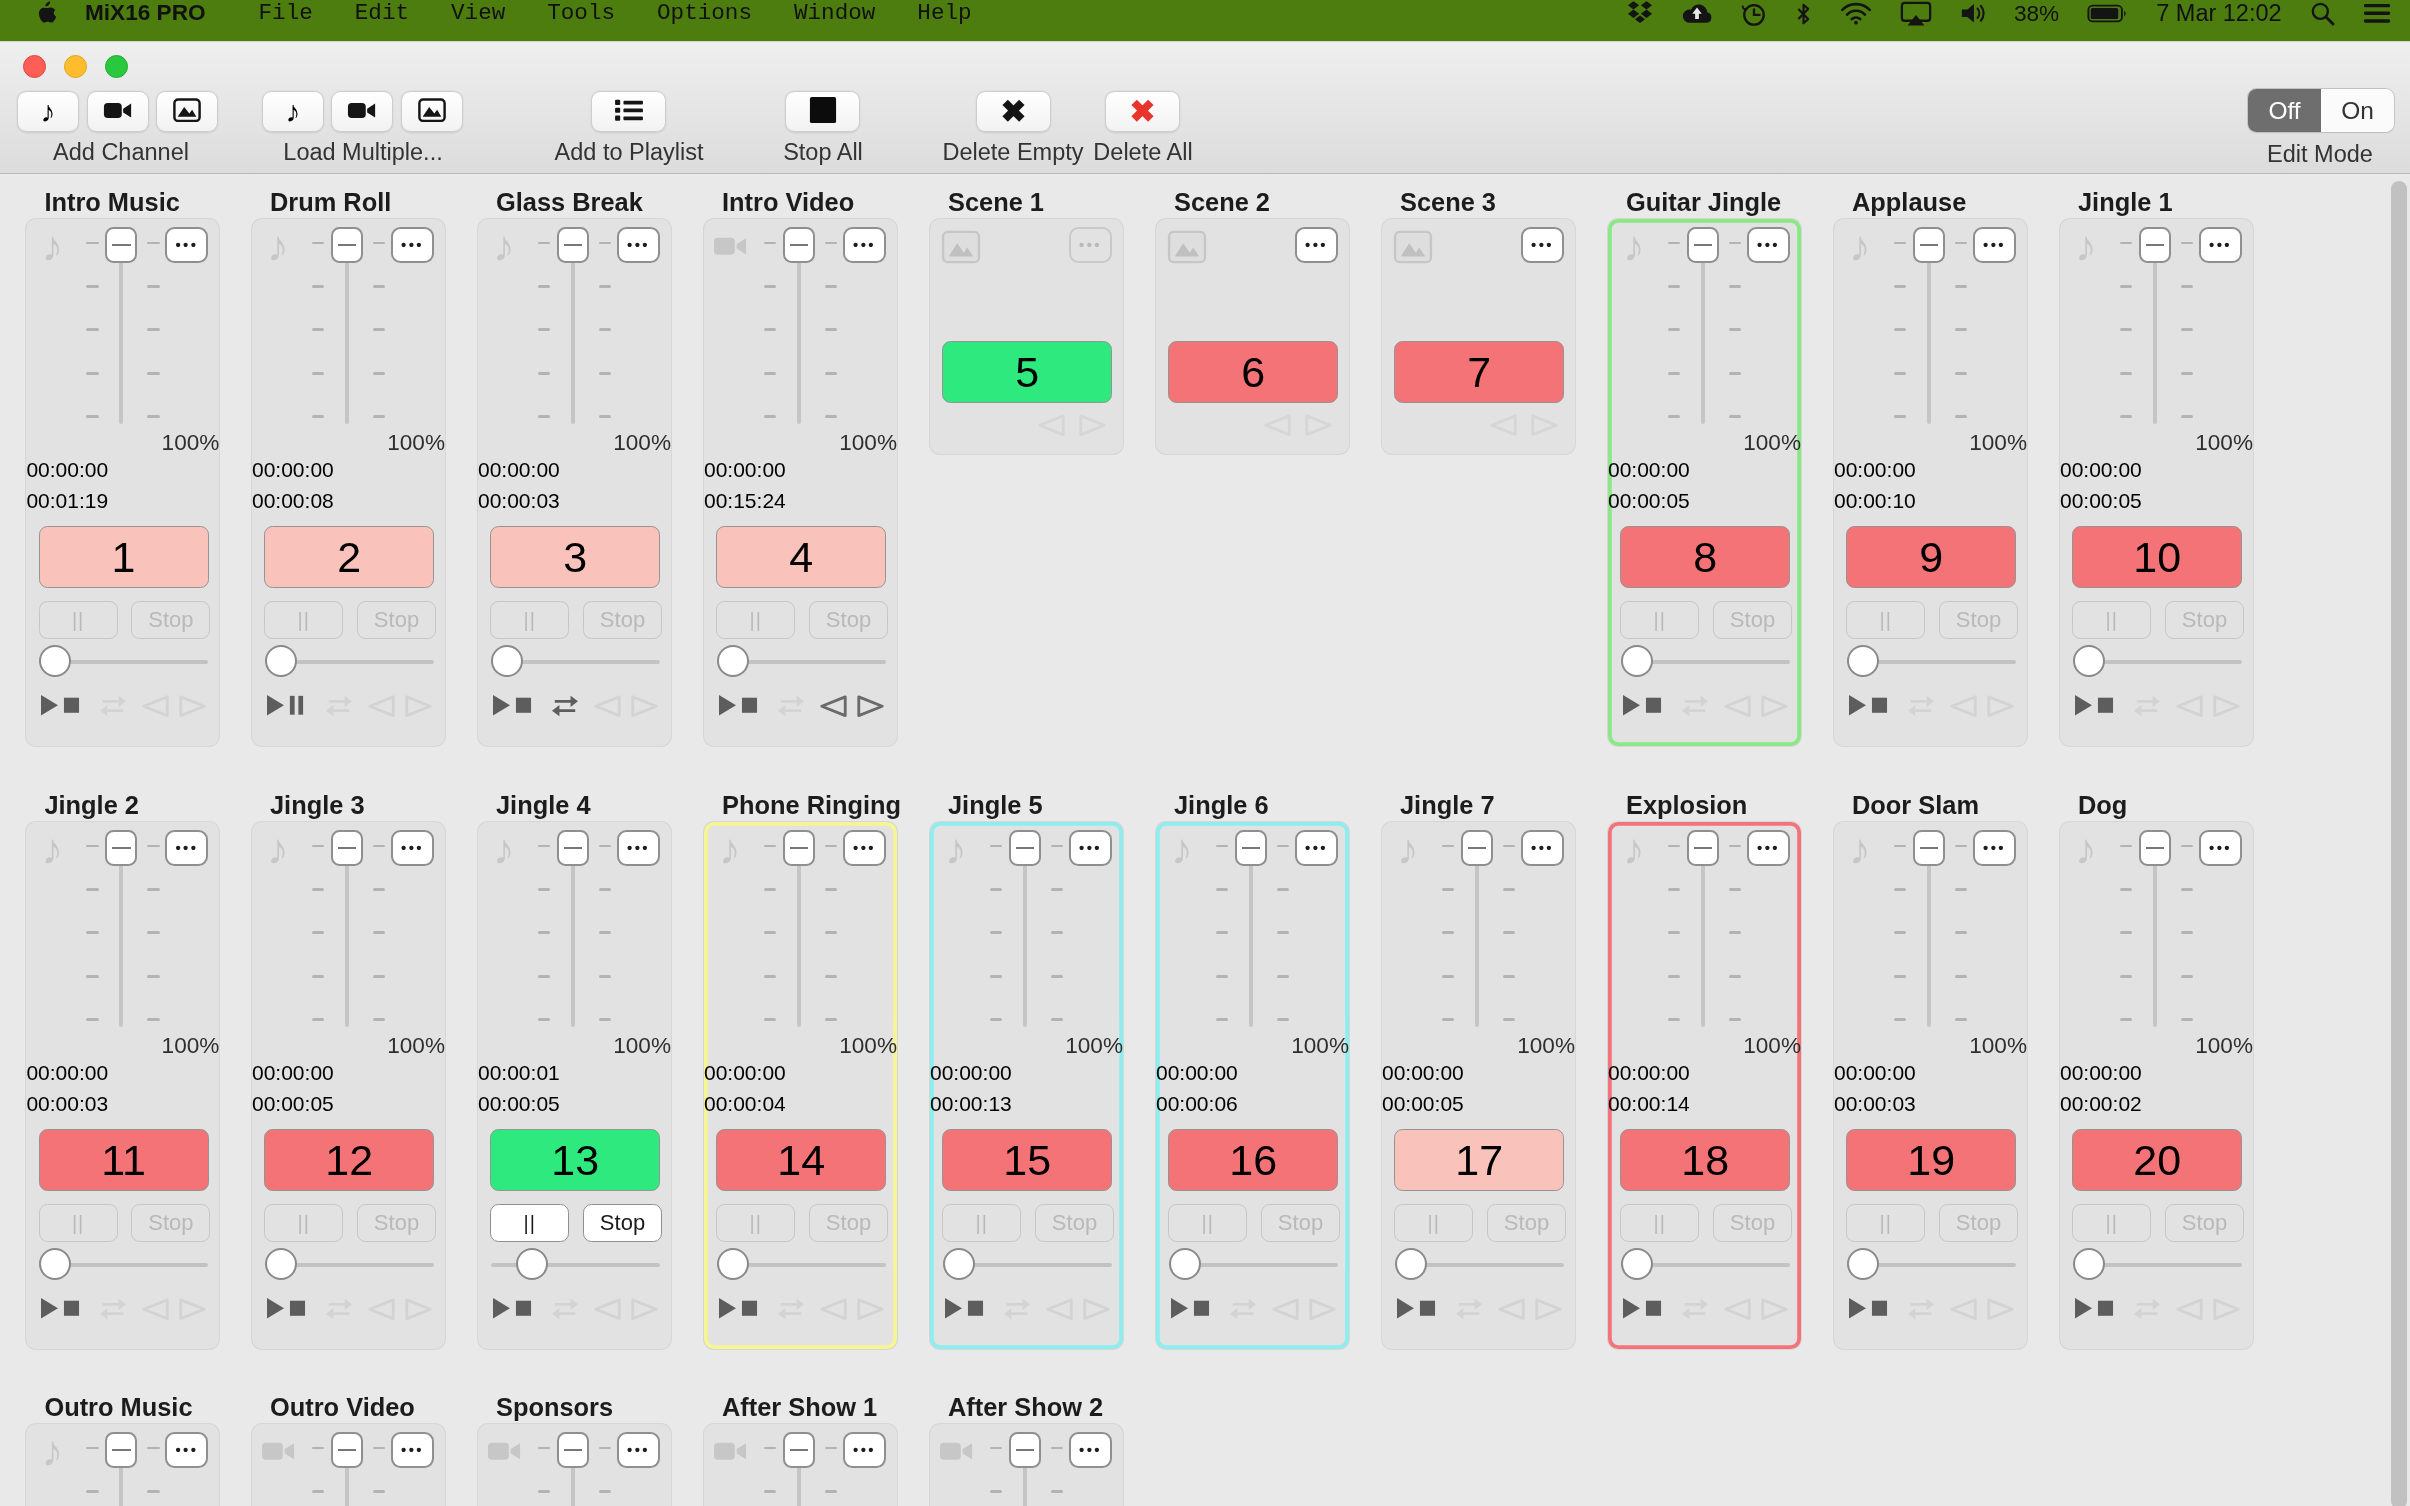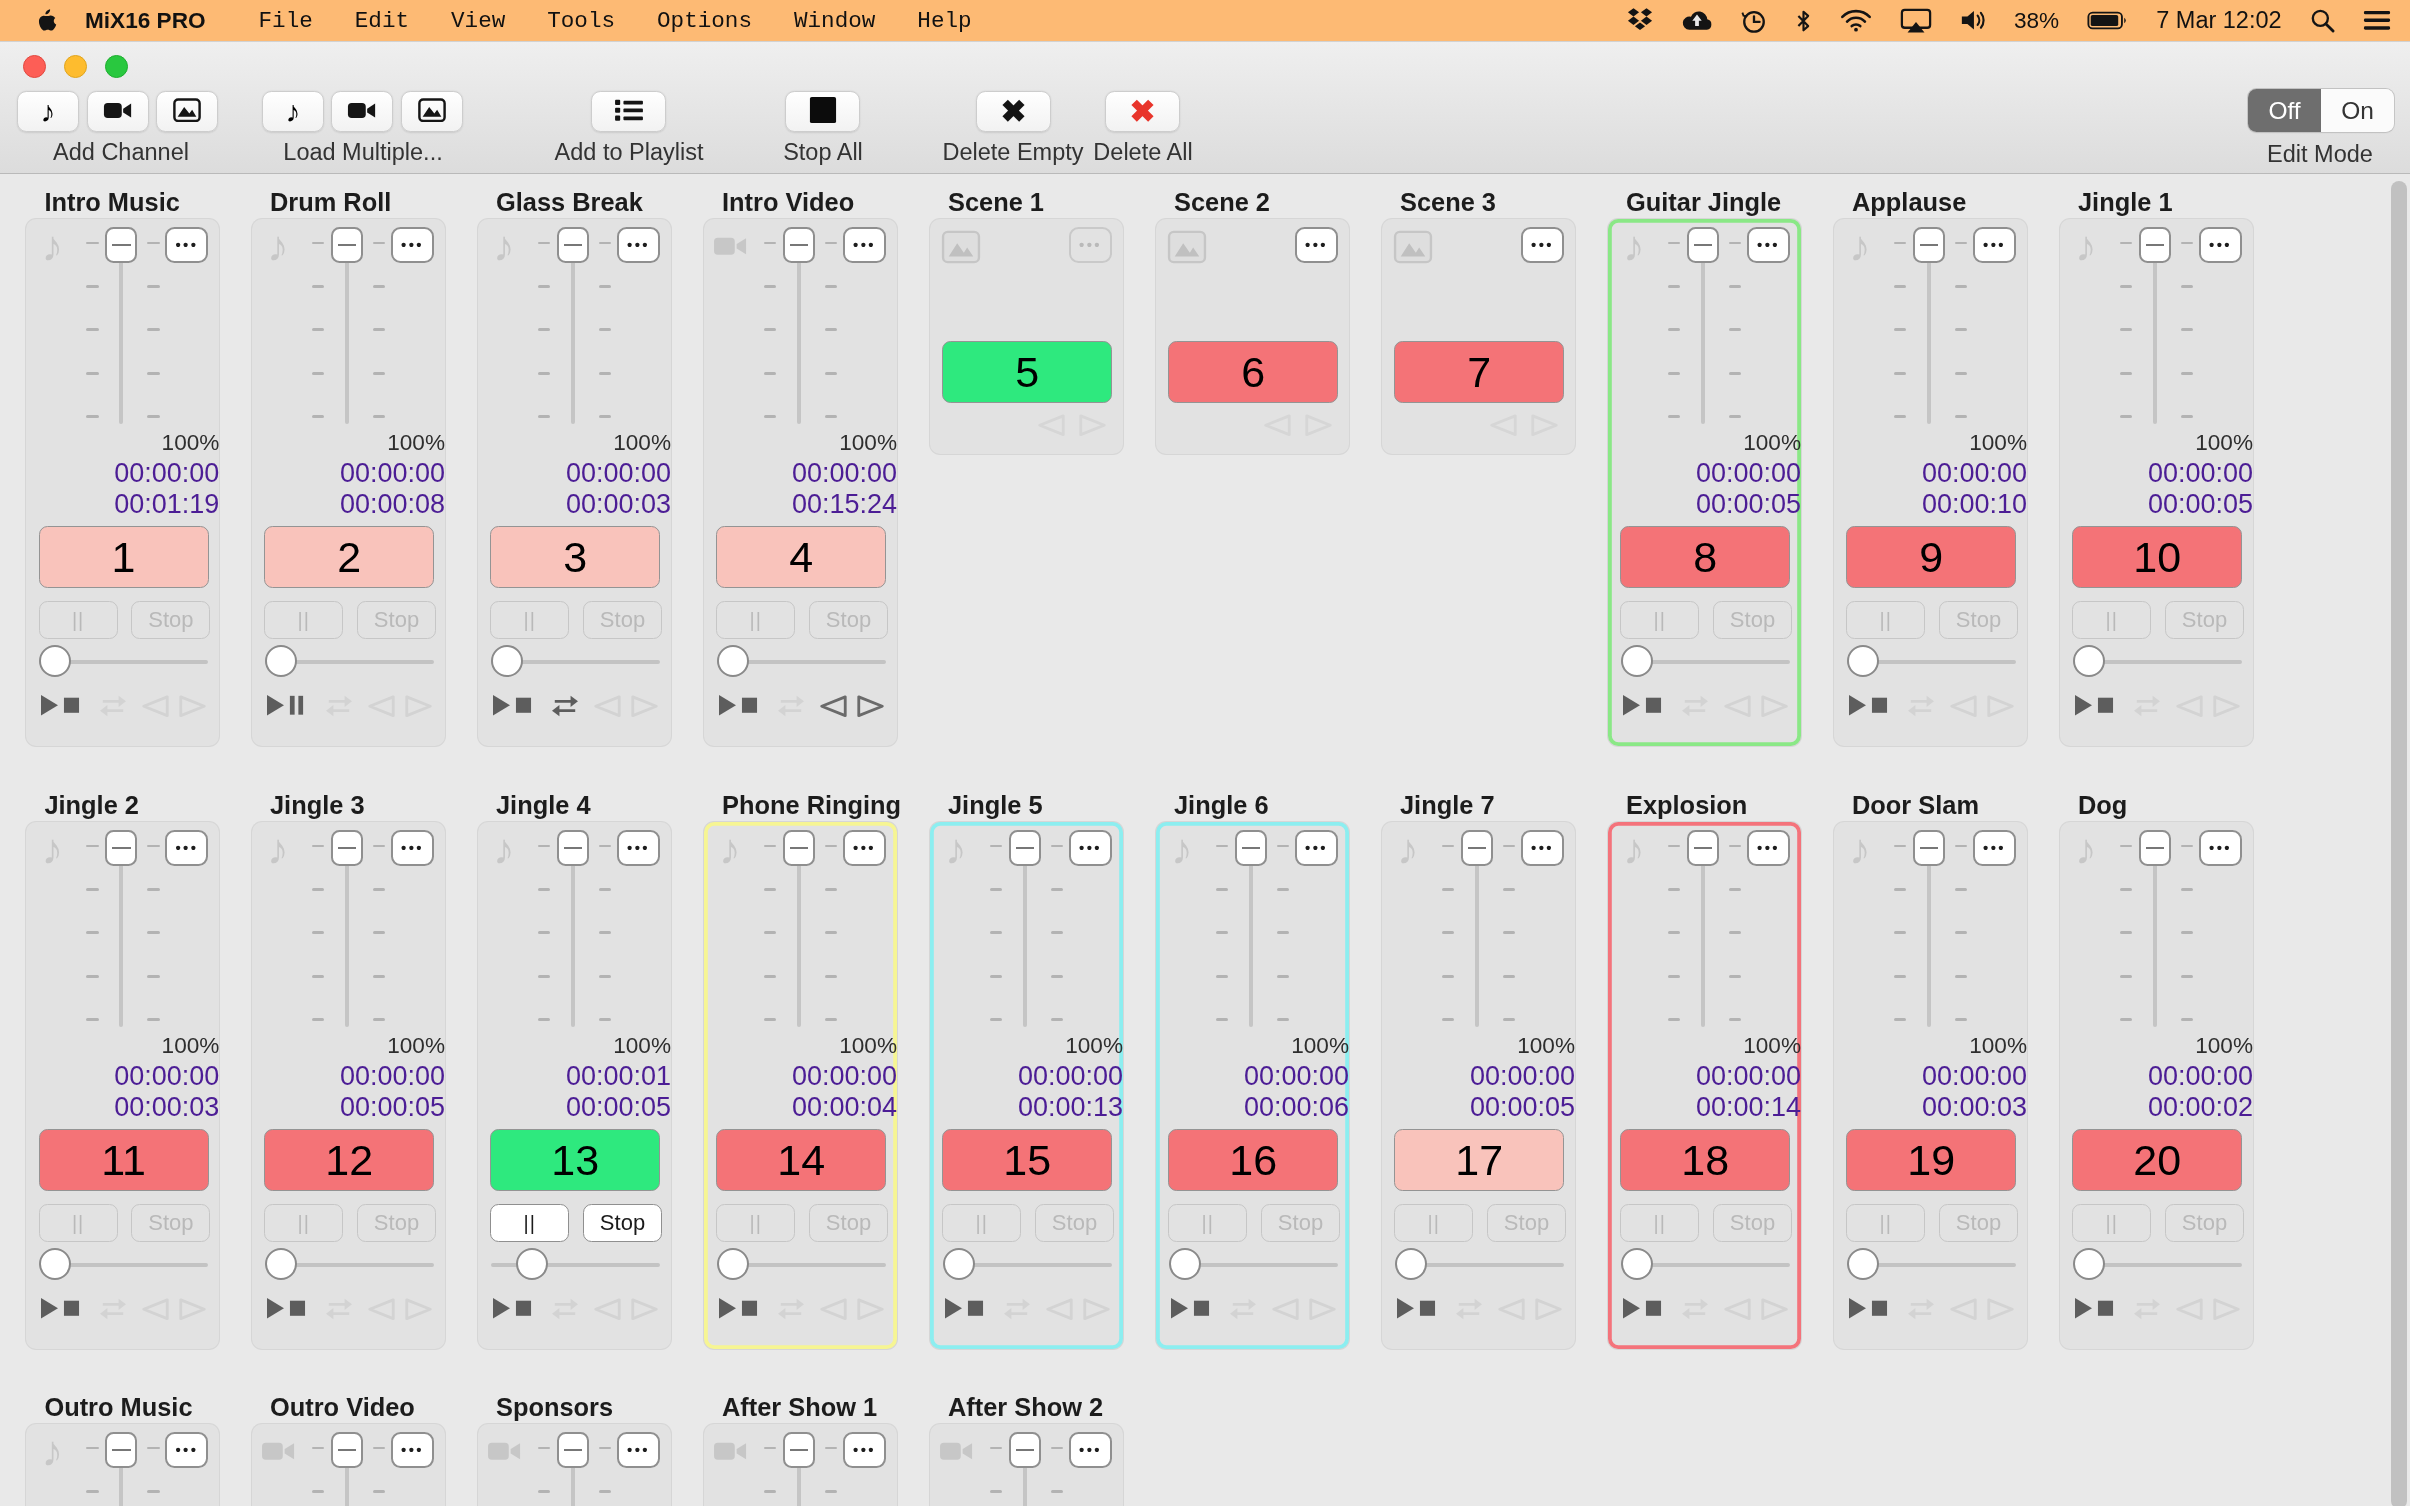--- a/index.html
+++ b/index.html
@@ -1,19 +1,19 @@
 <!DOCTYPE html>
 <html style="font-size:15px"><head>
 <meta charset="utf-8">
 <style>
   html,body{margin:0;padding:0;width:2411px;height:1507px;overflow:hidden;
     font-family:"Liberation Sans",sans-serif;background:#e9e9e9;-webkit-font-smoothing:antialiased;}
   
-  .menubar{position:absolute;top:0;left:0;right:0;height:41px;background:#fdba74;
-    border-bottom:0.9px solid #d2d2d2;display:flex;align-items:center;font-size:22.6px;color:#111;z-index:50;}
+  .menubar{position:absolute;top:0;left:0;right:0;height:41px;background:#4d7c0f;
+    border-bottom:0.9px solid #d2d2d2;display:flex;align-items:flex-start;font-size:22.6px;color:#111;z-index:50;}
   .apple{margin:0 28px 0 36px;display:flex;align-items:center;}
   .app-name{font-weight:700;margin-right:32px;}
   .menu-item{margin:0 21px;font-family:Liberation Mono, monospace;}
   .statusbar{margin-left:auto;display:flex;align-items:center;gap:28px;margin-right:19px;}
   .statusbar svg{display:block;}
   .st-text{font-size:22.6px;color:#111;}
   .clock-text{font-size:23.5px;}
   
   .header{position:absolute;top:41px;left:0;right:0;height:132px;
     background:linear-gradient(#efefef,#dcdcdc);border-bottom:0.9px solid #b9b9b9;z-index:40;}
@@ -45,21 +45,21 @@
   .tick{position:absolute;width:12.2px;height:2.8px;background:#b3b3b3;border-radius:1.9px;}
   .vtrack{position:absolute;left:93px;top:41px;width:3.8px;height:164px;background:#c5c5c5;border-radius:1.9px;}
   .handle{position:absolute;left:79px;top:7.5px;width:32px;height:36px;background:#fff;
     border:2.4px solid #8f8f8f;border-radius:8.5px;box-sizing:border-box;}
   .handle::after{content:"";position:absolute;left:4.7px;right:4.7px;top:50%;margin-top:-0.9px;height:2.4px;background:#777;}
   .dots{position:absolute;left:139px;top:7.5px;width:43px;height:36px;background:#fff;
     border:2.4px solid #8f8f8f;border-radius:9.4px;box-sizing:border-box;
     display:flex;align-items:center;justify-content:center;font-size:15px;letter-spacing:2.4px;color:#1d1d1d;font-weight:700;}
   .dots.faded{background:transparent;border-color:#c9c9c9;color:#b9b9b9;}
   .vol{position:absolute;top:211px;left:0;width:100%;text-align:right;font-size:22.6px;color:#2e2e2e;}
-  .time{position:absolute;left:0;width:100%;text-align:right;font-size:27px;color:#4c1d95;}
+  .time{position:absolute;left:0;width:100%;text-align:left;font-size:21px;color:#000000;}
   .t1{top:239px;} .t2{top:270px;}
   .bigbtn{position:absolute;left:12.2px;top:307px;width:170px;height:62px;border:1.9px solid #949494;
     border-radius:8.5px;box-sizing:border-box;display:flex;align-items:center;justify-content:center;
     font-size:43px;color:#000;}
   .scene .bigbtn{top:122px;}
   .ctl{position:absolute;top:382px;height:38px;border:1.9px solid #c6c6c6;border-radius:8.5px;
     box-sizing:border-box;display:flex;align-items:center;justify-content:center;
     color:#b9b9b9;font-size:22px;background:transparent;}
   .ctl.pausebtn{left:12.2px;width:79px;font-size:20px;letter-spacing:0.9px;}
   .ctl.stopbtn{left:105px;width:79px;}

